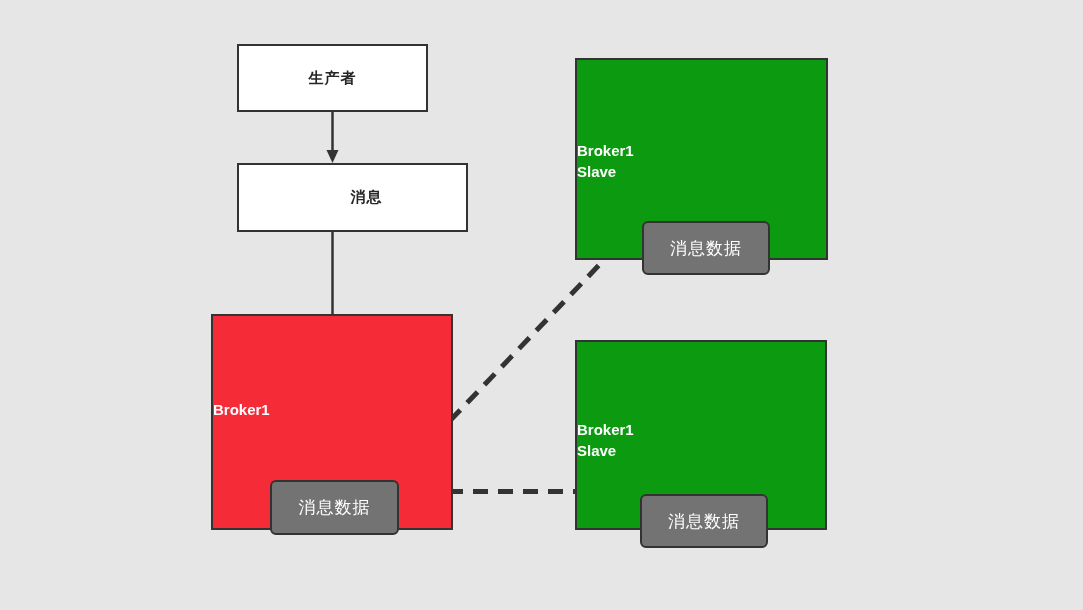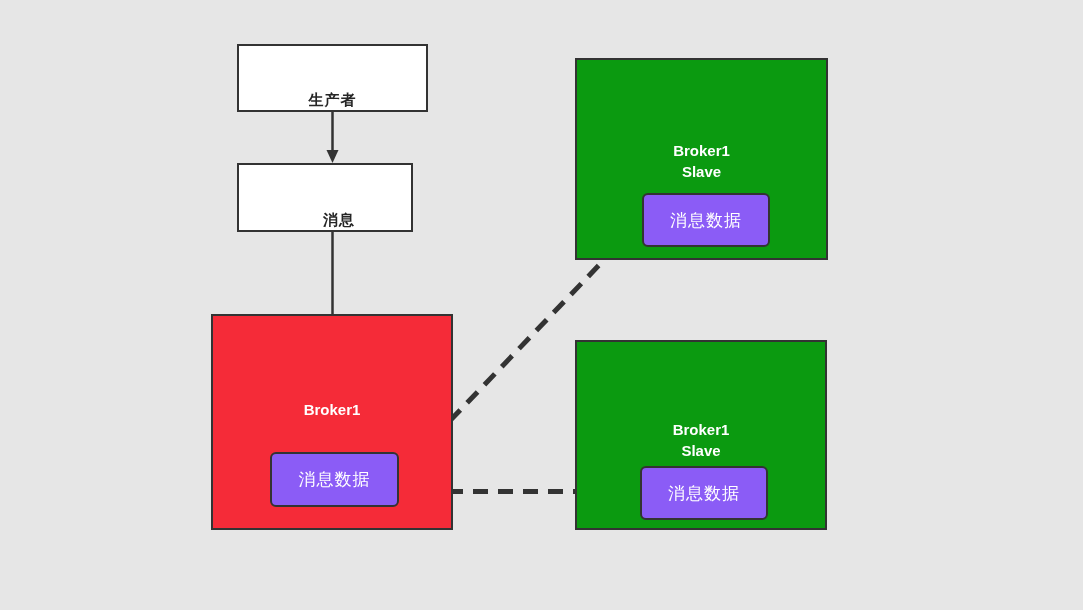--- a/index.html
+++ b/index.html
@@ -26,58 +26,59 @@
     pointer-events: none;
   }
   .node {
     position: absolute;
     box-sizing: border-box;
     border: 2px solid #333333;
   }
   .white-node {
     background: #ffffff;
     display: flex;
-    align-items: flex-end;
+    align-items: center;
     justify-content: center;
     font-weight: bold;
     font-size: 15px;
     color: #262626;
     letter-spacing: 1px;
   }
   .node-producer { left: 237px; top: 44px;  width: 191px; height: 68px; }
-  .node-message  { left: 237px; top: 163px; width: 176px; height: 69px; padding-left: 28px; }
+  .node-message  { left: 237px; top: 163px; width: 231px; height: 69px; padding-left: 28px; }
   .node-master   { left: 211px; top: 314px; width: 242px; height: 216px; background: #f52b38; }
   .node-slave-top    { left: 575px; top: 58px;  width: 253px; height: 202px; background: #0b9a10; }
   .node-slave-bottom { left: 575px; top: 340px; width: 252px; height: 190px; background: #0b9a10; }
   .broker-title {
     position: absolute;
     left: 0;
     right: 0;
-    text-align: center;
+    text-align: left;
     color: #ffffff;
     font-weight: bold;
     font-size: 15px;
     line-height: 21px;
   }
   .node-master .broker-title { top: 83px; }
   .node-slave-top .broker-title { top: 80px; }
   .node-slave-bottom .broker-title { top: 77px; }
   .broker-title span { display: block; }
   .data-box {
     position: absolute;
     box-sizing: border-box;
-    background: #8b5cf6;
+    background: #737373;
     border: 2px solid #333333;
     border-radius: 6px;
     display: flex;
     align-items: center;
     justify-content: center;
     color: #ffffff;
     font-size: 17px;
     letter-spacing: 1px;
+    margin-top: 28px;
   }
   .node-master .data-box      { left: 57px; top: 136px; width: 129px; height: 55px; }
   .node-slave-top .data-box   { left: 65px; top: 133px; width: 128px; height: 54px; }
   .node-slave-bottom .data-box{ left: 63px; top: 124px; width: 128px; height: 54px; }
 </style>
 </head>
 <body>
 
 <div class="stage">
 

